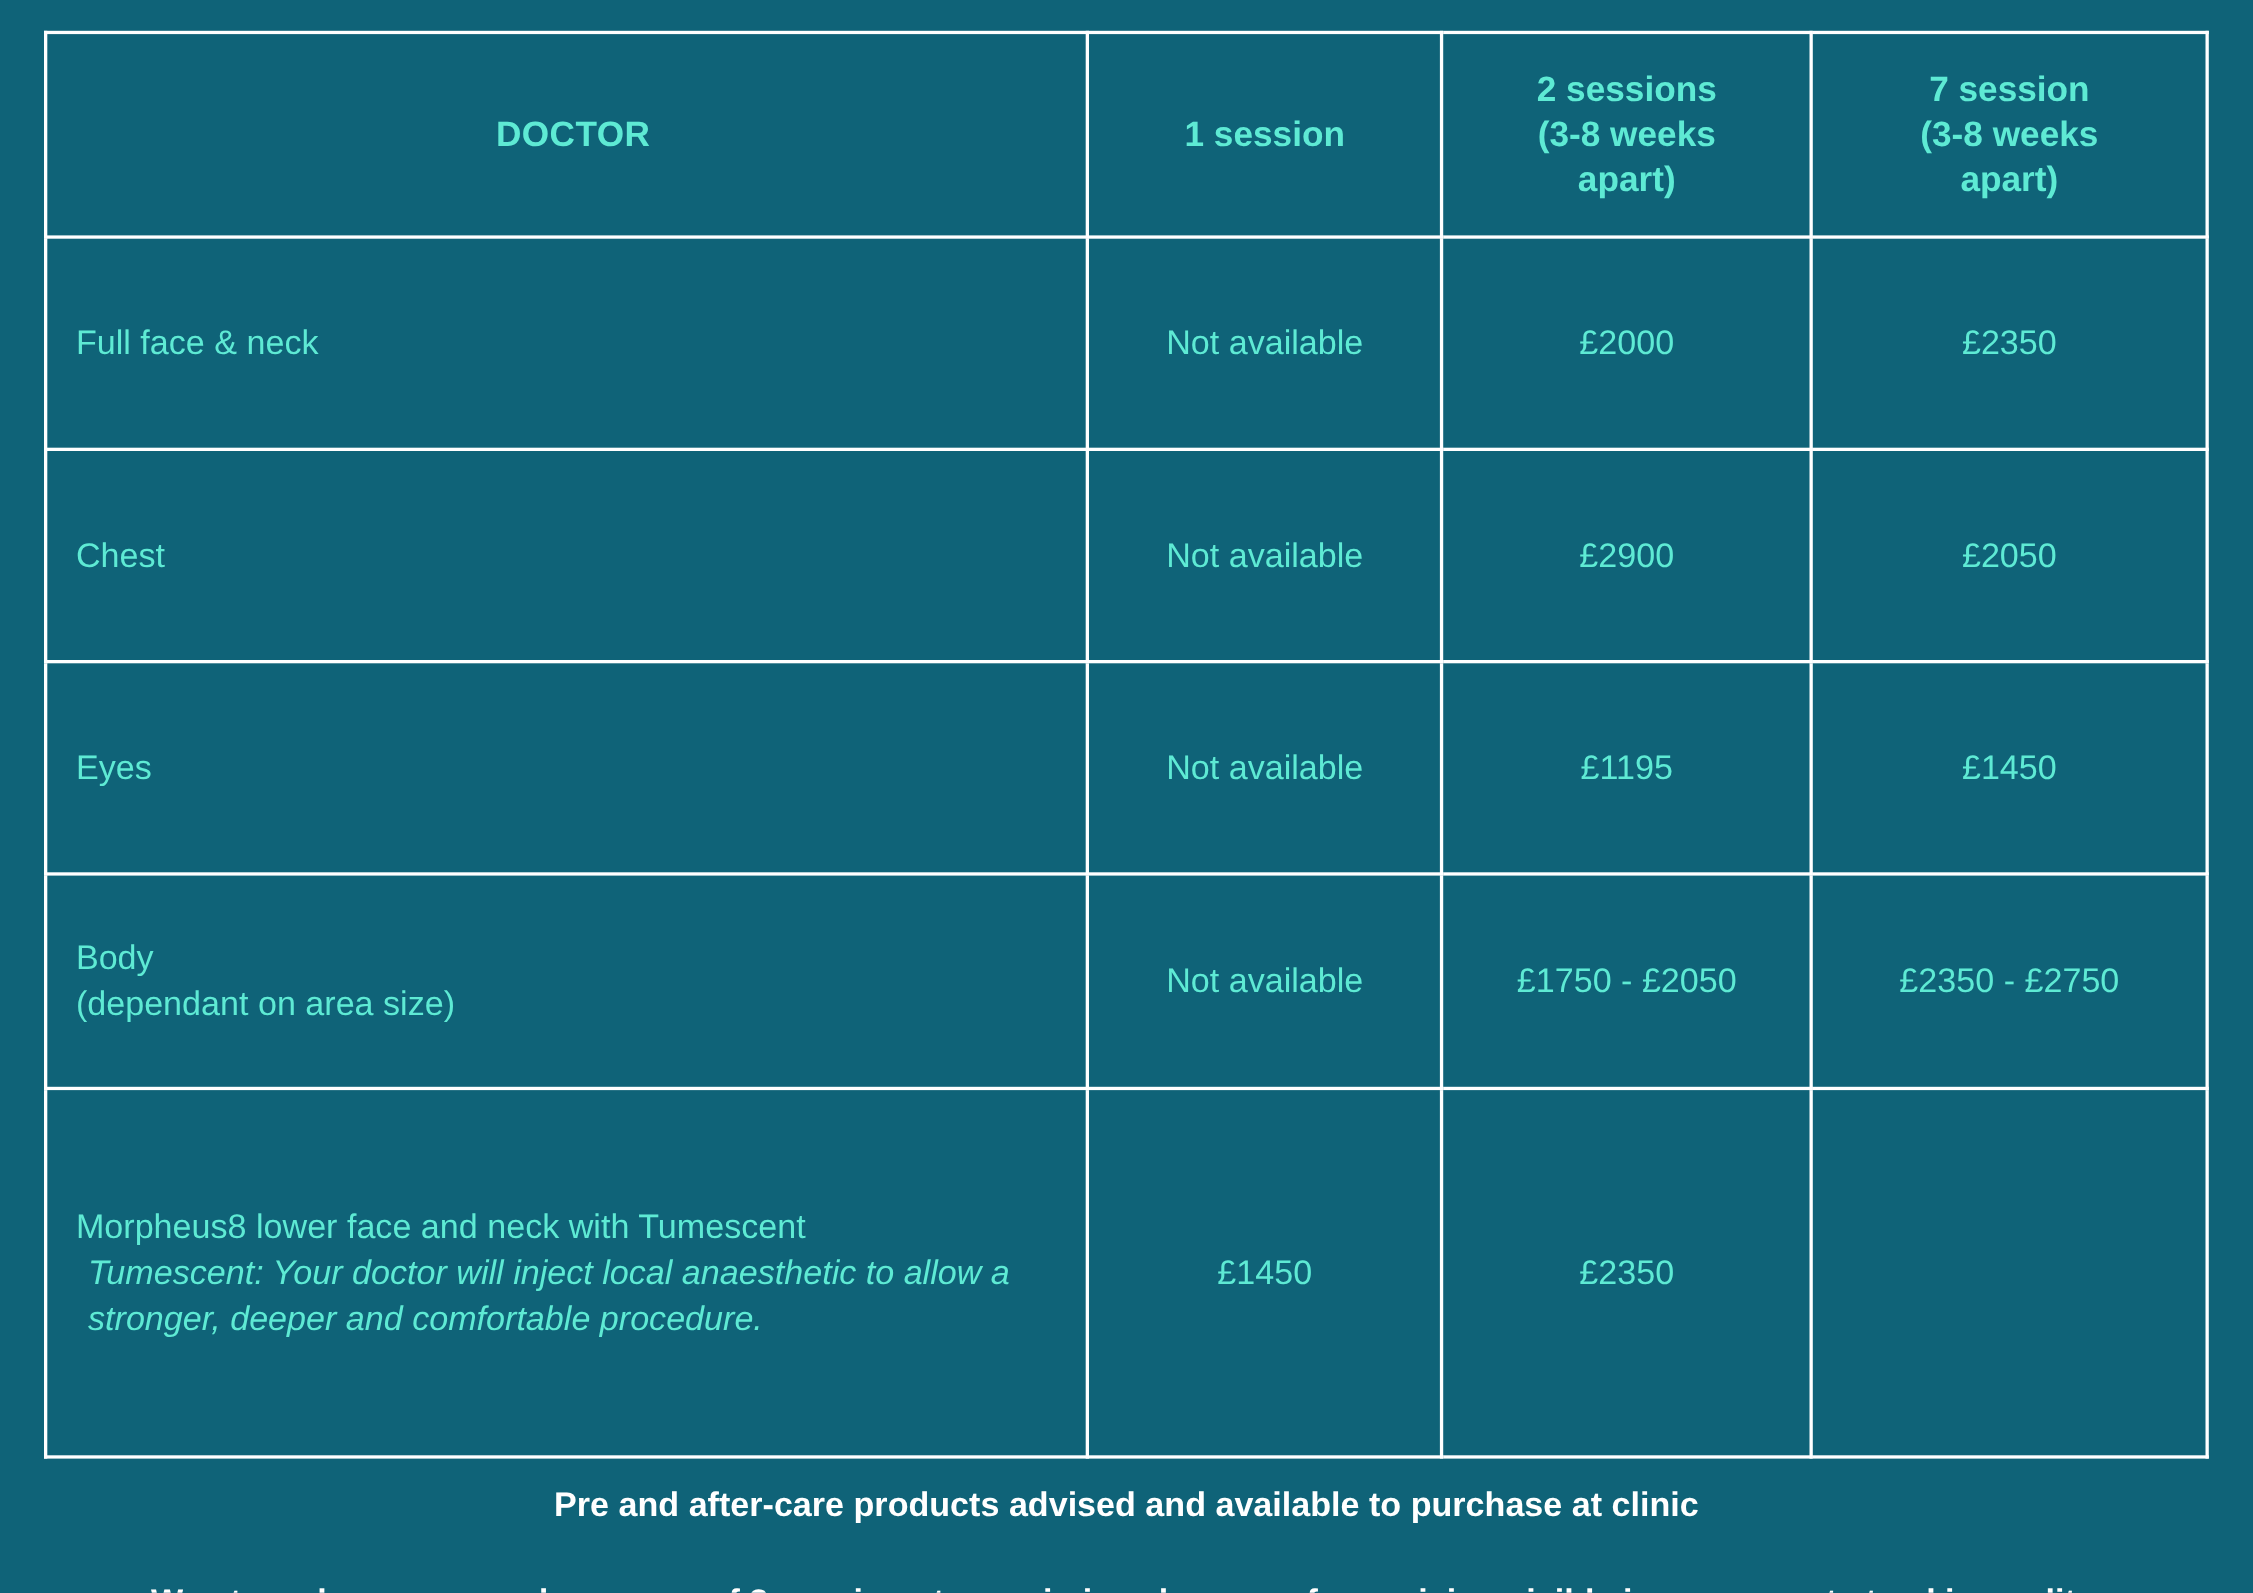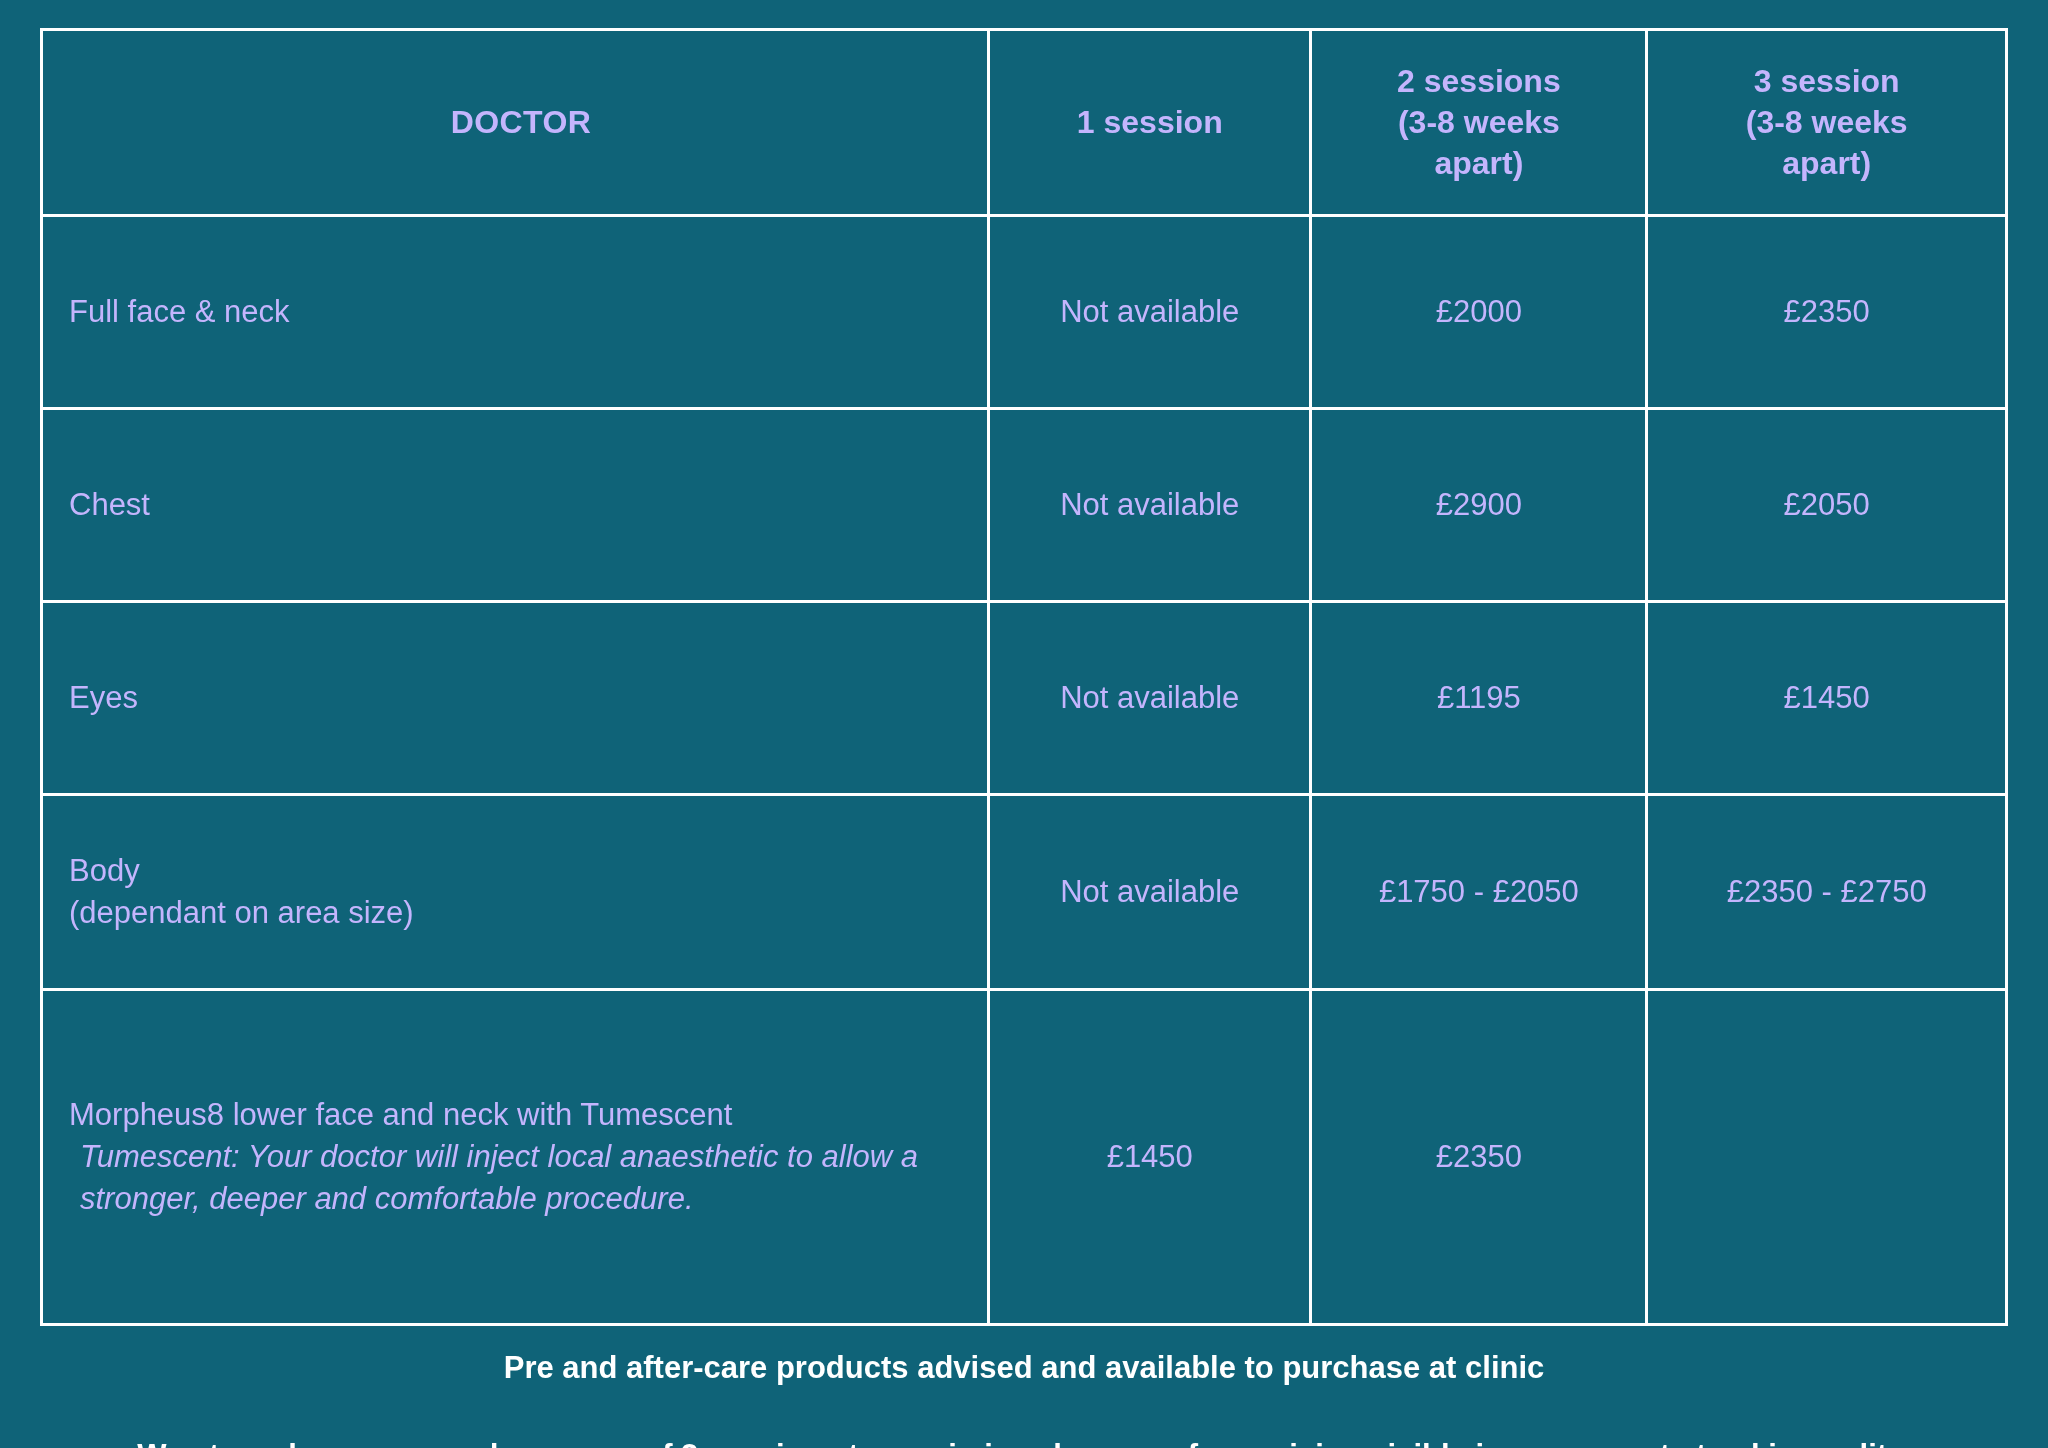--- a/index.html
+++ b/index.html
@@ -25,21 +25,21 @@
   }
   table.price-table {
     width: 100%;
     border-collapse: collapse;
     table-layout: fixed;
   }
   table.price-table th,
   table.price-table td {
     border: 3px solid #ffffff;
     background: #0f6378;
-    color: #c4b5fd;
+    color: #5eead4;
     vertical-align: middle;
   }
   
   col.c0 { width: 48.2%; }
   col.c1 { width: 16.4%; }
   col.c2 { width: 17.1%; }
   col.c3 { width: 18.3%; }
 
   thead th {
     font-size: 32px;
@@ -112,21 +112,21 @@
     <thead>
       <tr>
         <th class="head-left">DOCTOR</th>
         <th>1 session</th>
         <th>
           <span>2 sessions</span><br>
           <span>(3-8 weeks</span><br>
           <span>apart)</span>
         </th>
         <th>
-          <span>3 session</span><br>
+          <span>7 session</span><br>
           <span>(3-8 weeks</span><br>
           <span>apart)</span>
         </th>
       </tr>
     </thead>
     <tbody>
 
       <tr class="r-standard">
         <td class="label">
           <span class="label-main">Full face &amp; neck</span>

